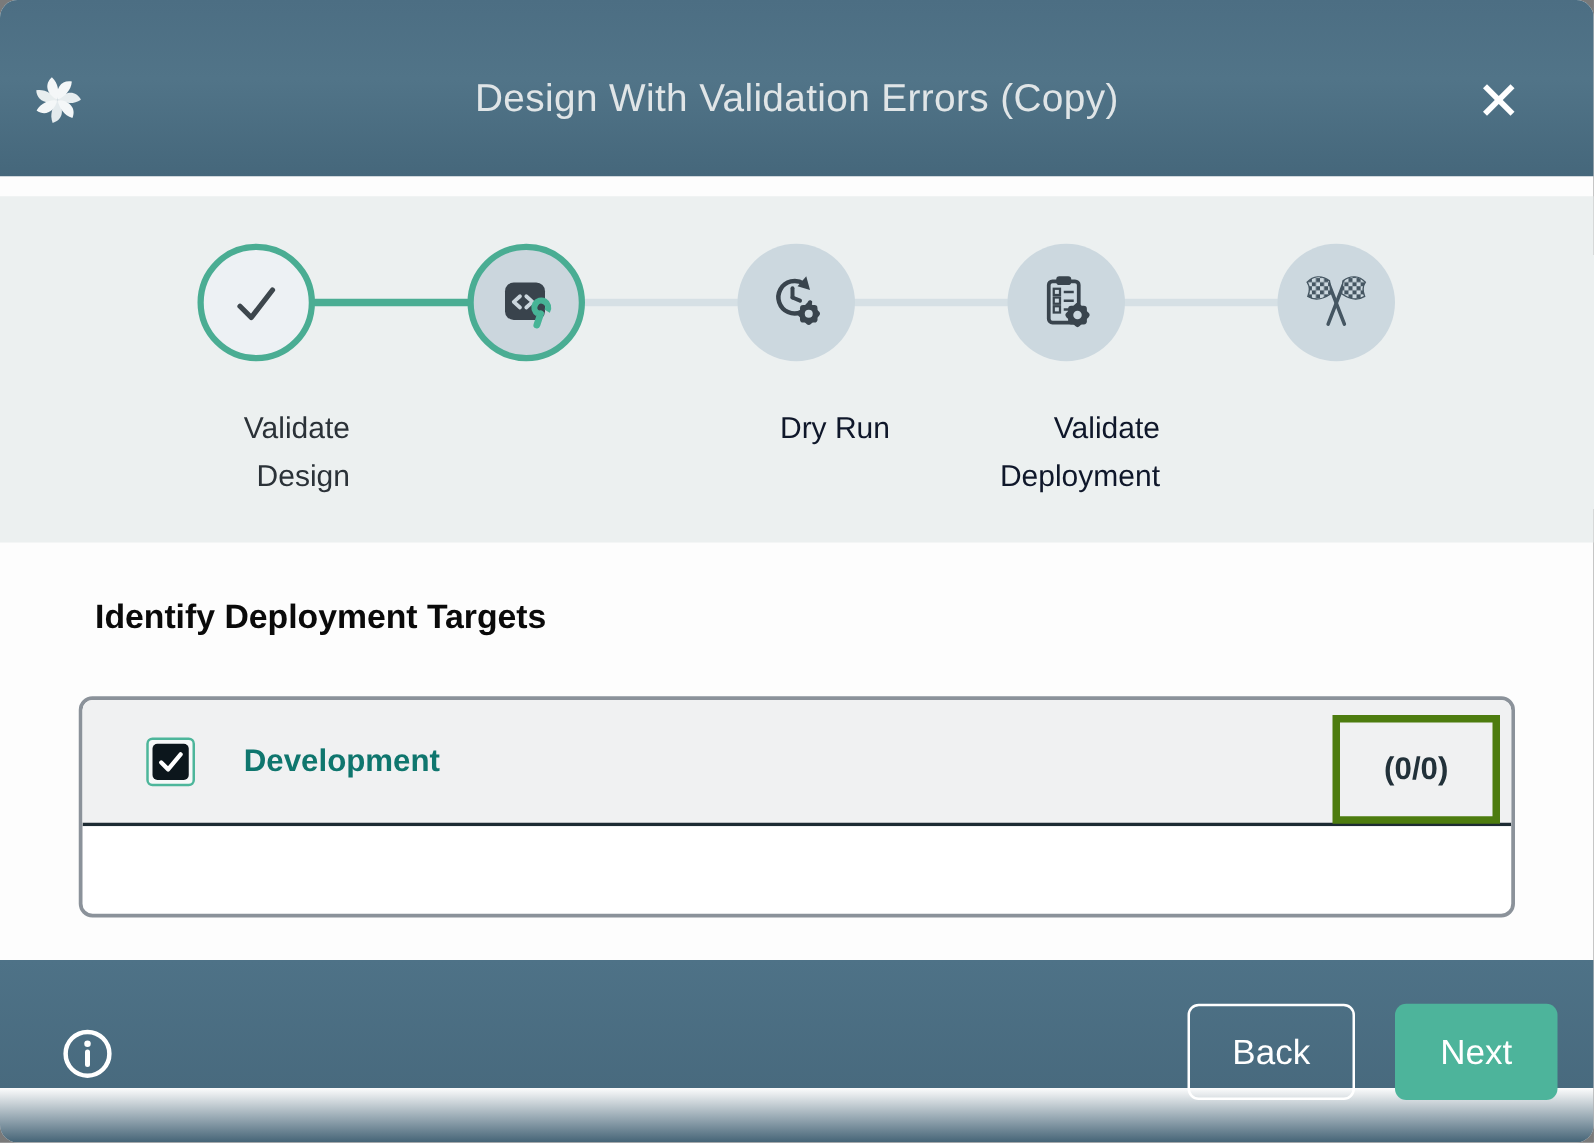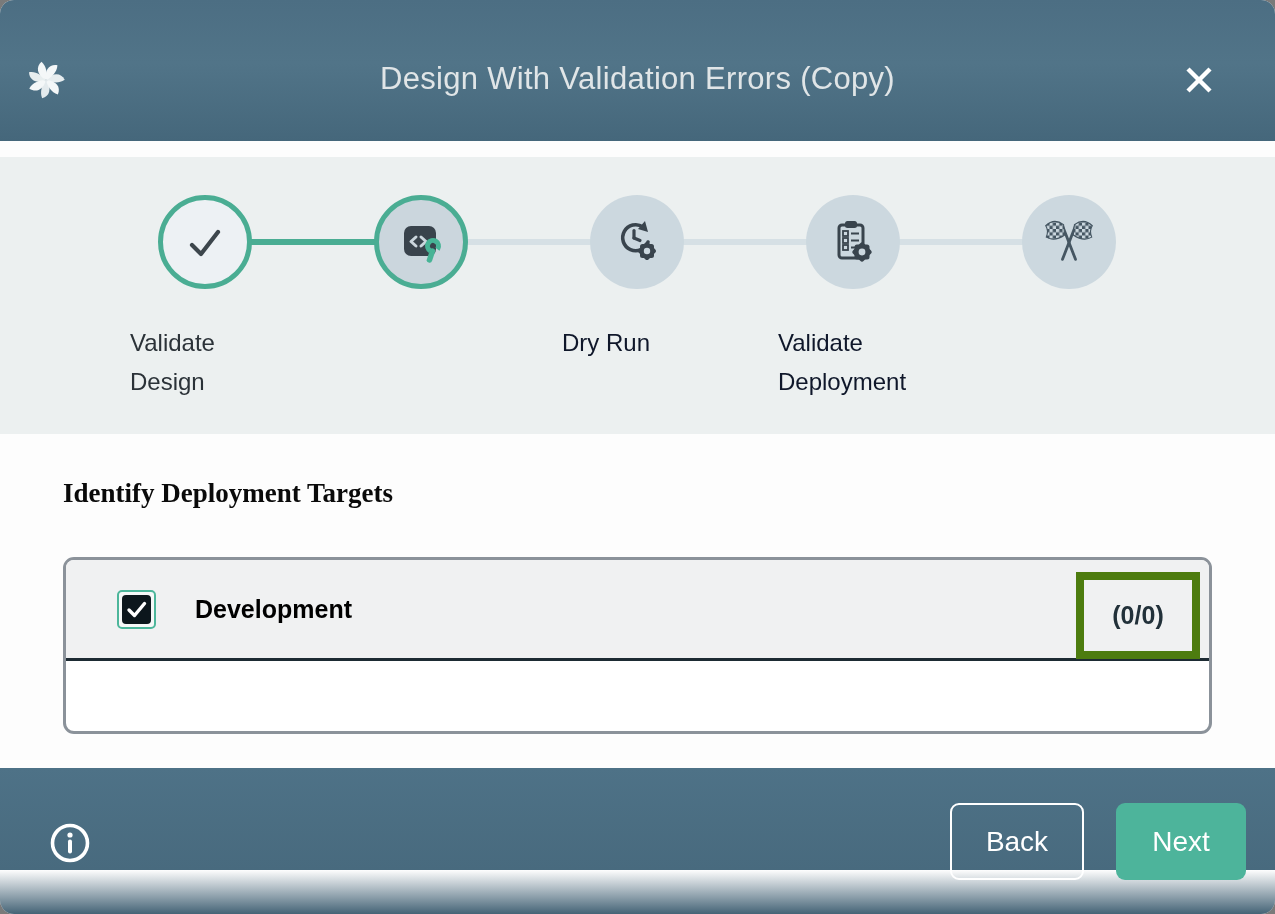--- a/index.html
+++ b/index.html
@@ -18,37 +18,37 @@
   
   .stepper { position:absolute; top:157px; left:0; width:100%; height:277px; background:#ecf0f0; }
   .track { position:absolute; top:82px; height:6px; }
   .track.teal { left:205px; width:216px; background:#4aad93; }
   .track.gray { left:421px; width:648px; background:#d6e0e5; }
   .circ { position:absolute; top:38px; width:94px; height:94px; border-radius:50%;
           display:flex; align-items:center; justify-content:center; }
   .circ.done    { background:#edf1f4; border:5px solid #4aad93; }
   .circ.current { background:#cbd6dd; border:5px solid #4aad93; }
   .circ.todo    { background:#ccd8df; }
-  .slabel { position:absolute; top:166px; width:150px; text-align:left;
+  .slabel { position:absolute; top:166px; width:150px; text-align:right;
             font-size:24px; line-height:39px; color:#2b3238; }
   .slabel.dim { color:#0f172a; }
 
   
-  .heading { position:absolute; left:63px; top:478px; font-size:27px; font-weight:bold; color:#0a0a0a;font-family:Liberation Serif, serif; }
+  .heading { position:absolute; left:76px; top:478px; font-size:27px; font-weight:bold; color:#0a0a0a; }
   .tbox { position:absolute; left:63px; top:557px; width:1149px; height:177px;
           border:3px solid #8b929a; border-radius:11px; background:#ffffff; }
   .trow { position:relative; height:101px; background:#f0f1f2; border-bottom:3px solid #1d2b33;
           border-radius:8px 8px 0 0; display:flex; align-items:center; }
   .cbring { margin-left:51px; width:39px; height:39px; border:2px solid #4db69b; border-radius:5px;
             display:flex; align-items:center; justify-content:center; cursor:pointer; background:#f6f8f8; }
   .cbfill { width:29px; height:29px; background:#0c161c; border-radius:4px;
             display:flex; align-items:center; justify-content:center; }
-  .tname { margin-left:39px; font-size:25px; font-weight:bold; color:#000000; }
-  .redbox { position:absolute; top:12px; right:9px; width:124px; height:87px;
-            border:8px solid #4d7c0f; display:flex; align-items:center; justify-content:center; }
+  .tname { margin-left:39px; font-size:25px; font-weight:bold; color:#0f766e; }
+  .redbox { position:absolute; top:12px; right:9px; width:134px; height:87px;
+            border:6px solid #4d7c0f; display:flex; align-items:center; justify-content:center; }
   .tcount { font-size:25px; font-weight:bold; color:#22313a; }
 
   
   .ftr { position:absolute; bottom:0; left:0; width:100%; height:146px;
          background:linear-gradient(180deg,#4e7287 0%,#486a7e 70%,#42627500 0%,#446376 100%); }
   .info { position:absolute; left:48px; top:53px; width:44px; height:44px; cursor:pointer; }
   .btn { position:absolute; top:35px; height:77px; border-radius:9px; font-size:28px; color:#ffffff;
          display:flex; align-items:center; justify-content:center; cursor:pointer;
          font-family:"Liberation Sans", sans-serif; }
   .btn.back { left:950px; width:134px; background:transparent; border:2.5px solid #ffffff; }

